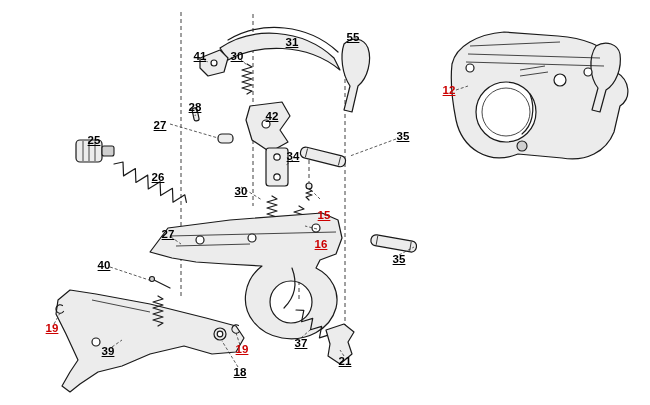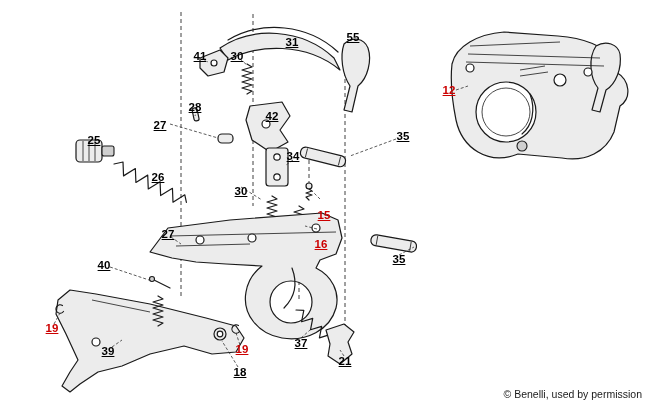--- a/index.html
+++ b/index.html
@@ -201,14 +201,13 @@
   <span class="lbl" style="left:399px;top:259px">35</span>
   <span class="lbl" style="left:104px;top:265px">40</span>
   <span class="lbl red" style="left:52px;top:328px">19</span>
   <span class="lbl" style="left:108px;top:351px">39</span>
   <span class="lbl red" style="left:242px;top:349px">19</span>
   <span class="lbl" style="left:301px;top:343px">37</span>
   <span class="lbl" style="left:240px;top:372px">18</span>
   <span class="lbl" style="left:345px;top:361px">21</span>
   <span class="lbl red" style="left:449px;top:90px">12</span>
 
-  <div class="attribution">© Benelli, used by permission</div>
 </div>
 
 </body></html>

